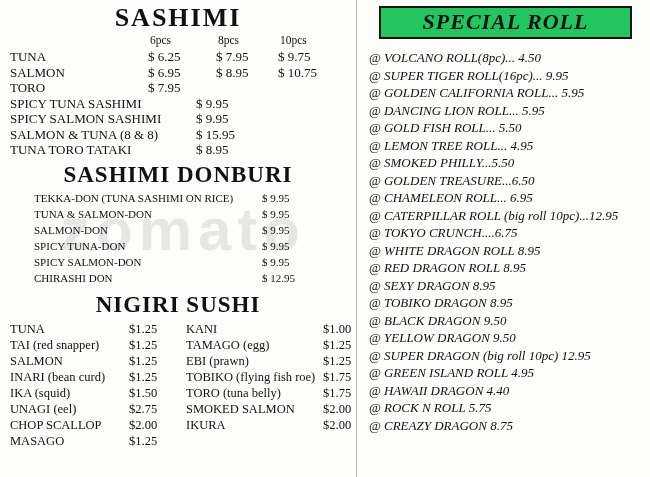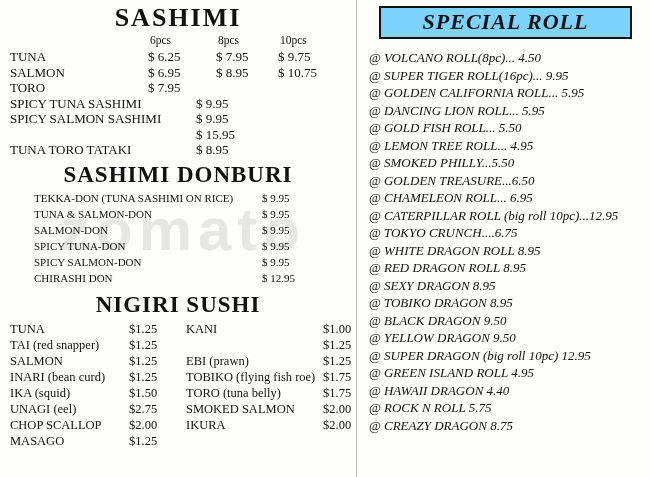--- a/index.html
+++ b/index.html
@@ -138,21 +138,21 @@
   .nigiri-row .name { position: absolute; left: 0; top: 0; }
   .nigiri-left .nigiri-row .price { position: absolute; left: 119px; top: 0; }
   .nigiri-right .nigiri-row .price { position: absolute; left: 137px; top: 0; }
 
   .special-title-box {
     border: 2px solid #111;
     display: block;
     margin: 2px 14px 10px 16px;
     text-align: center;
     padding: 1px 0 2px 0;
-    background: #7dd3fc;
+    background: #22c55e;
   }
   .special-title-box .t {
     font-size: 22px;
     font-weight: bold;
     font-style: italic;
     letter-spacing: 1px;
     font-family: "Liberation Serif", serif;
   }
   .roll-row {
     font-size: 13px;
@@ -204,20 +204,21 @@
 
     <div class="row">
       <span class="name">SPICY TUNA SASHIMI</span>
       <span class="p-single">$ 9.95</span>
     </div>
     <div class="row">
       <span class="name">SPICY SALMON SASHIMI</span>
       <span class="p-single">$ 9.95</span>
     </div>
     <div class="row">
+      <span class="name">SALMON &amp; TUNA (8 &amp; 8)</span>
       <span class="p-single">$ 15.95</span>
     </div>
     <div class="row">
       <span class="name">TUNA TORO TATAKI</span>
       <span class="p-single">$ 8.95</span>
     </div>
 
     <div class="section-title title-donburi">SASHIMI DONBURI</div>
 
     <div class="donburi-row">
@@ -281,20 +282,21 @@
           <span class="name">MASAGO</span>
           <span class="price">$1.25</span>
         </div>
       </div>
       <div class="nigiri-col nigiri-right">
         <div class="nigiri-row">
           <span class="name">KANI</span>
           <span class="price">$1.00</span>
         </div>
         <div class="nigiri-row">
+          <span class="name">TAMAGO (egg)</span>
           <span class="price">$1.25</span>
         </div>
         <div class="nigiri-row">
           <span class="name">EBI (prawn)</span>
           <span class="price">$1.25</span>
         </div>
         <div class="nigiri-row">
           <span class="name">TOBIKO (flying fish roe)</span>
           <span class="price">$1.75</span>
         </div>

